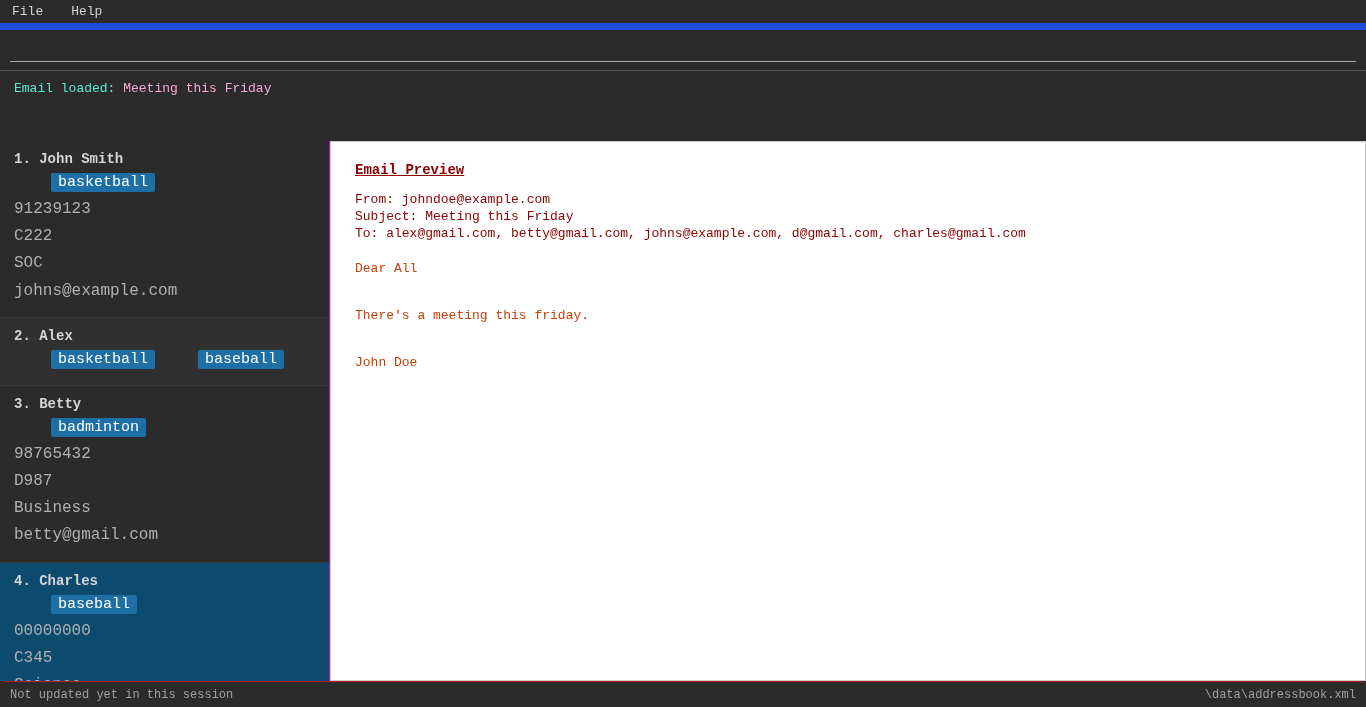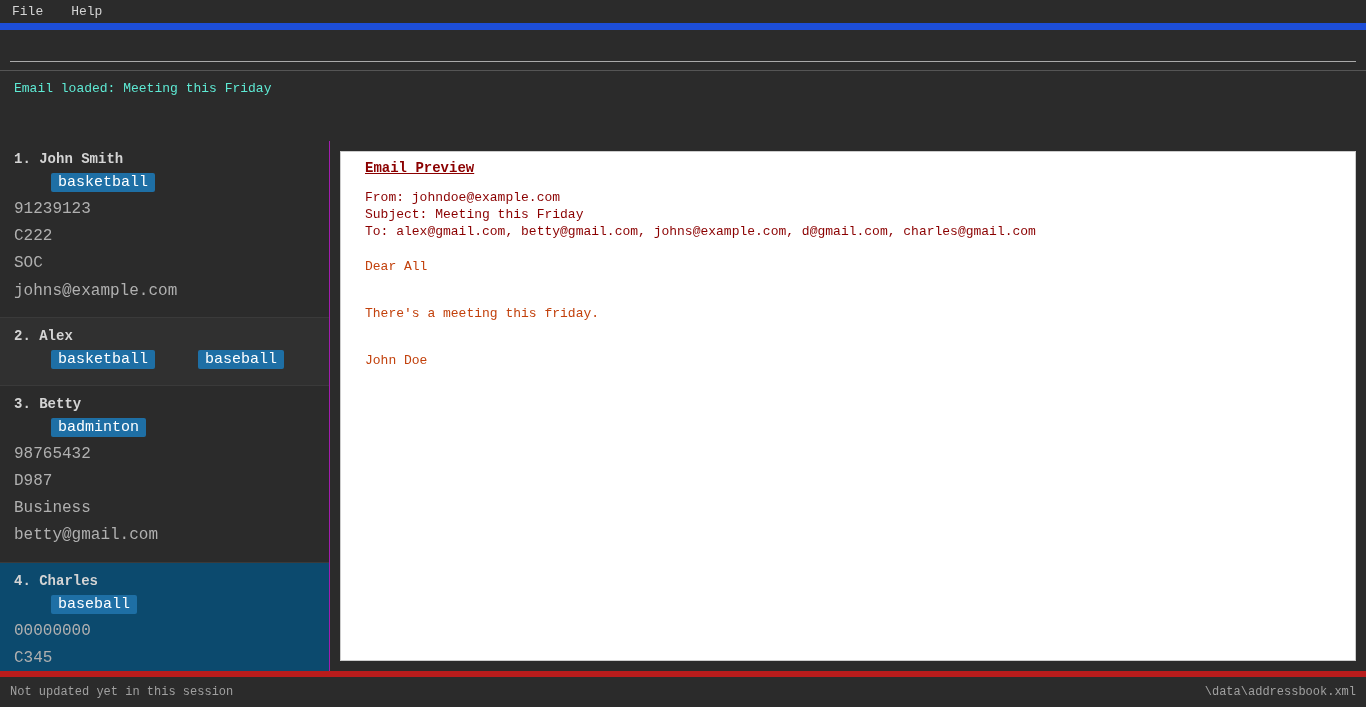--- a/index.html
+++ b/index.html
@@ -56,21 +56,21 @@
       background: #2b2b2b;
       padding: 10px 14px;
       flex-shrink: 0;
       min-height: 70px;
     }
     #email-status {
       font-size: 13px;
       color: #d4d4d4;
     }
     #email-status span.label { color: #5eead4; }
-    #email-status span.value { color: #5eead4; }
+    #email-status span.value { color: #f9a8d4; }
 
     
     #main-content {
       display: flex;
       flex: 1;
       overflow: hidden;
     }
 
     
     #contact-list {
@@ -117,23 +117,22 @@
       font-size: 16px;
       color: #b0b0b0;
       line-height: 1.7;
     }
 
     
     #email-preview {
       flex: 1;
       background: #fff;
       color: #000;
-      padding: 8px 24px;
+      padding: 20px 24px;
       overflow-y: auto;
-      margin: 10px;
       border: 1px solid #ccc;
     }
     #email-preview-title {
       font-size: 14px;
       font-weight: bold;
       text-decoration: underline;
       color: #8b0000;
       margin-bottom: 14px;
       font-family: 'Courier New', Courier, monospace;
     }
@@ -147,27 +146,28 @@
       font-size: 13px;
       color: #c2410c;
       margin-top: 16px;
       line-height: 1.8;
       font-family: 'Courier New', Courier, monospace;
     }
 
     
     #bottom-bar {
       background: #2b2b2b;
-      border-top: 6px solid #b91c1c;
+      border-top: 1px solid #b91c1c;
       display: flex;
       justify-content: space-between;
       align-items: center;
       padding: 4px 10px;
-      height: 36px;
-      flex-shrink: 0;
+      height: 26px;
+      flex-shrink: 0;
+      border-radius: 6px;
     }
     #bottom-bar span {
       font-size: 12px;
       color: #a0a0a0;
     }
   </style>
 </head>
 <body>
 
 <div id="menu-bar">

